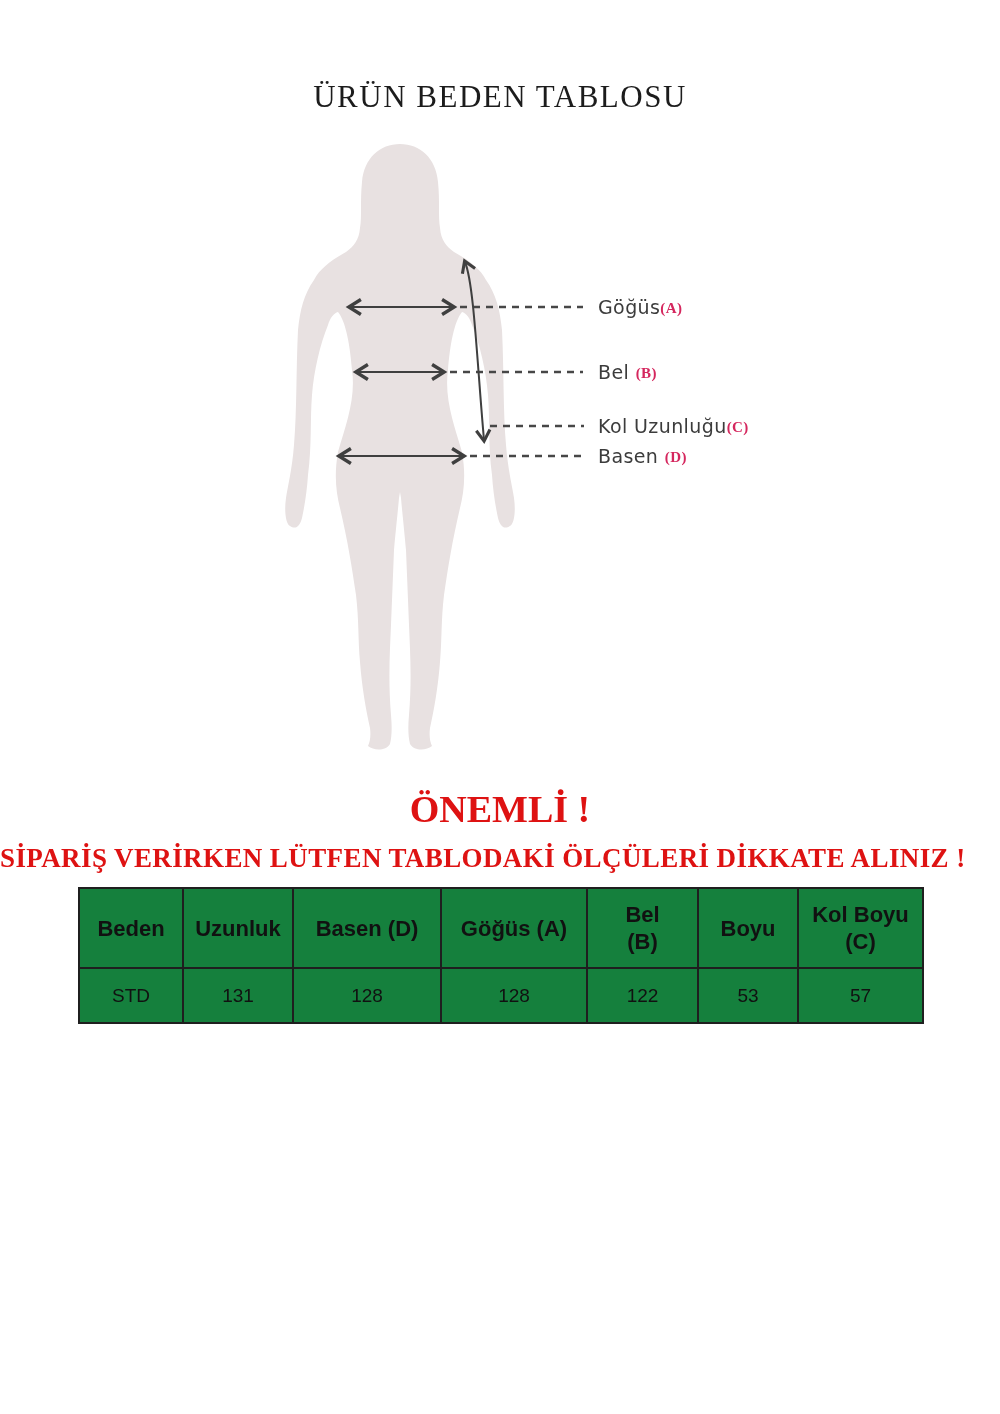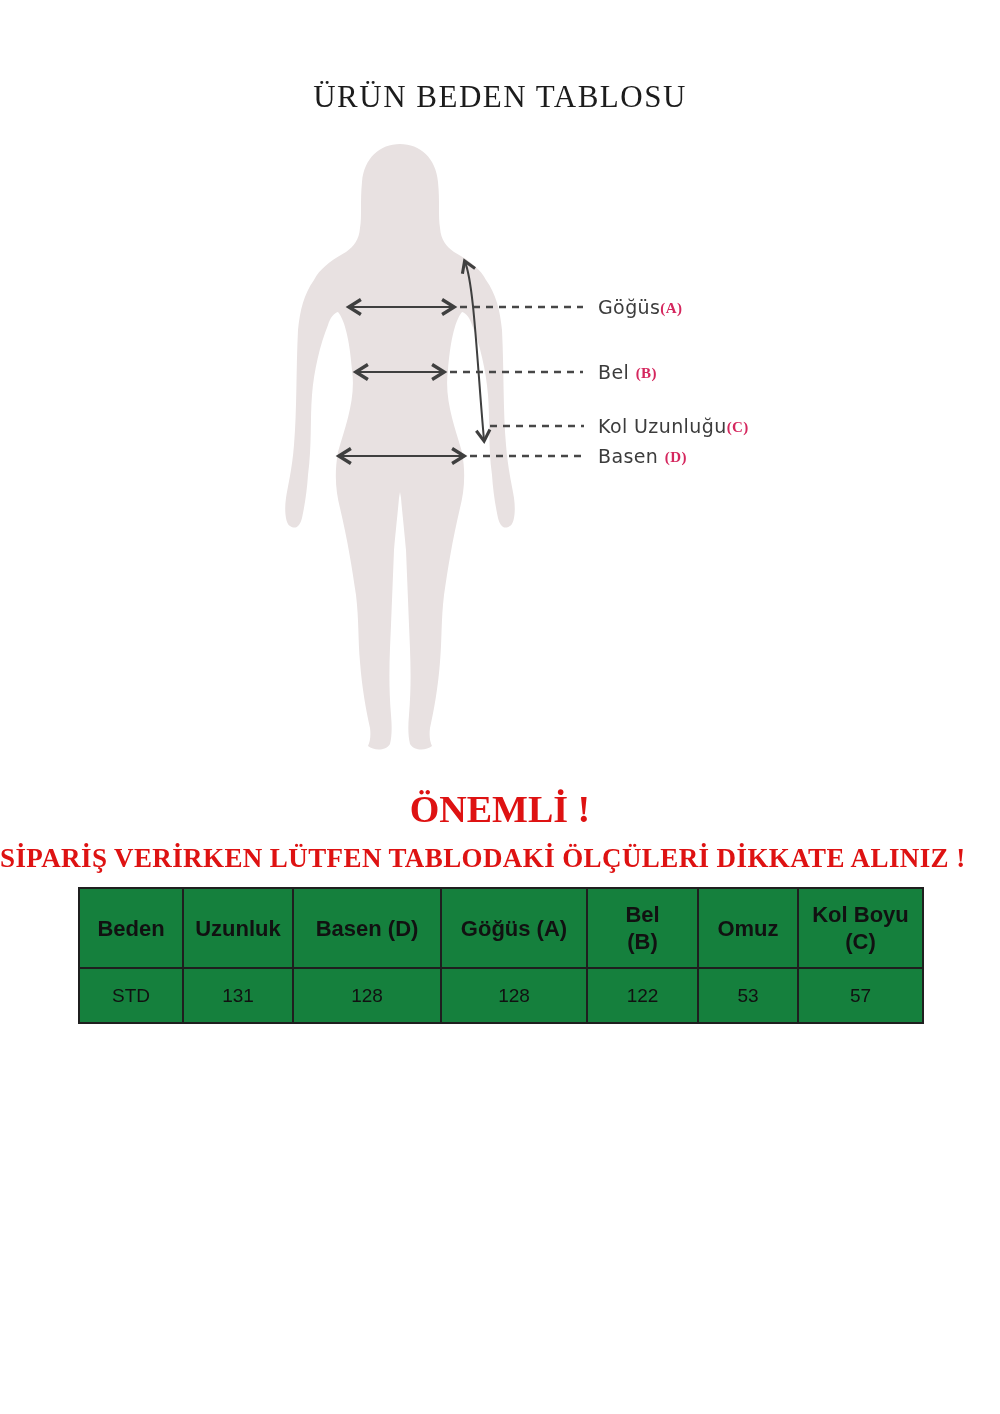--- a/index.html
+++ b/index.html
@@ -211,21 +211,21 @@
         <col style="width:125px">
     </colgroup>
     <thead>
       <tr>
         <th>Beden</th>
         <th>Uzunluk</th>
         <th>Basen (D)</th>
         <th>Göğüs (A)</th>
         <th>Bel
 (B)</th>
-        <th>Omuz</th>
+        <th>Boyu</th>
         <th>Kol Boyu
 (C)</th>
       </tr>
     </thead>
     <tbody>
       <tr>
         <td>STD</td>
         <td>131</td>
         <td>128</td>
         <td>128</td>

